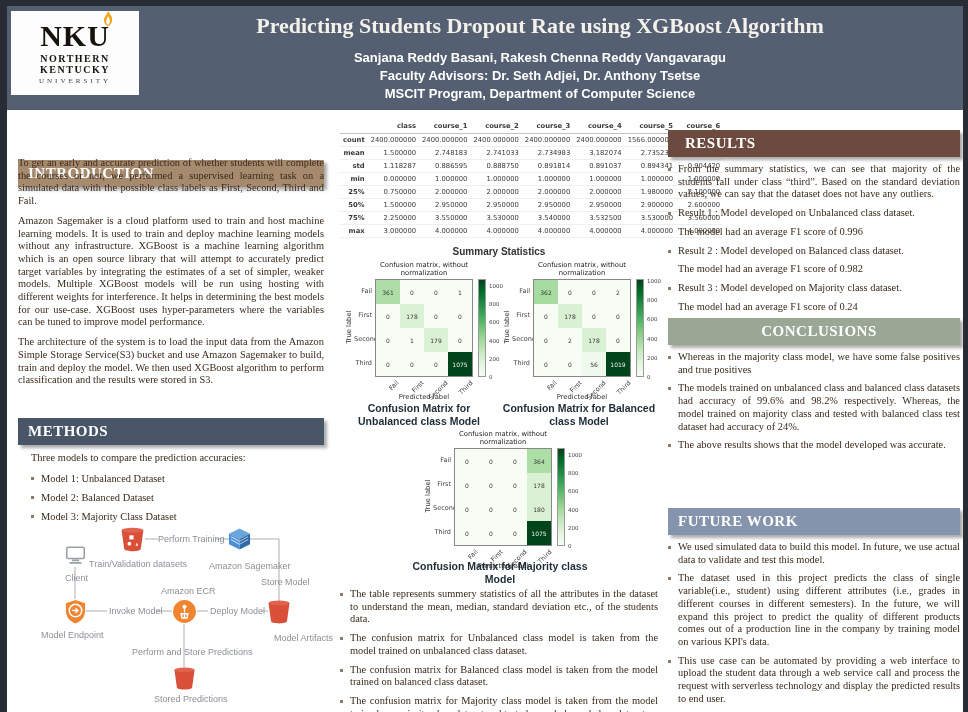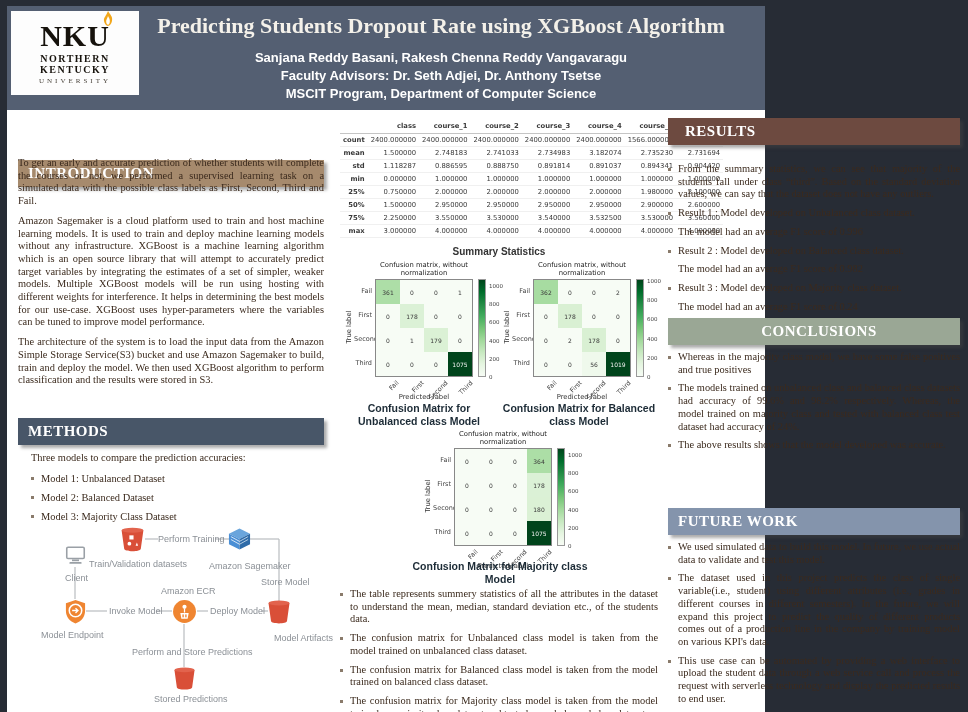--- a/index.html
+++ b/index.html
@@ -1,18 +1,18 @@
 <!DOCTYPE html>
 <html><head>
 <meta charset="utf-8">
 <style>
   * { margin:0; padding:0; box-sizing:border-box; }
   html,body { width:968px; height:712px; overflow:hidden; background:#272c35;
               font-family:"Liberation Serif", serif; }
-  .poster { position:absolute; left:7px; top:6px; width:758px; height:706px; background:#ffffff; }
+  .poster { position:absolute; left:7px; top:6px; width:956px; height:706px; background:#ffffff; }
 
   
   .p-header { position:absolute; left:0; top:0; width:100%; height:104px; background:#545f72; }
   .logo { position:absolute; left:4px; top:5px; width:128px; height:84px; background:#fdfdfd;
           text-align:center; color:#16120c; }
   .logo-acronym { font:bold 30px "Liberation Serif", serif; letter-spacing:1px; margin-top:8px; position:relative; display:inline-block; }
   .logo-flame { position:absolute; right:-4px; top:-8px; }
   .logo-l2 { font:bold 10px "Liberation Serif", serif; letter-spacing:1.5px; line-height:11px; white-space:pre-line; }
   .logo-l3 { font:7px "Liberation Serif", serif; letter-spacing:3px; margin-top:2px; color:#4a443c; }
   .hd-title { position:absolute; left:140px; right:30px; top:7px; text-align:center;
@@ -487,21 +487,21 @@
           <span class="lt">The confusion matrix for Balanced class model is taken from the model trained on balanced class dataset.</span>
         </div>
         <div class="li">
           <span class="mk"></span>
           <span class="lt">The confusion matrix for Majority class model is taken from the model trained on majority class dataset and tested on unbalanced class dataset.</span>
         </div>
       </div>
   </div>
 
   <div class="col col-right" style="top:0;height:706px;">
-    <div class="sec-bar bar-results" style="top:112px;padding-left:17px;">RESULTS</div>
+    <div class="sec-bar bar-results" style="top:124px;padding-left:17px;">RESULTS</div>
     <div class="body-text" style="top:157px;">
         <div class="li">
           <span class="mk"></span>
           <span class="lt">From the summary statistics, we can see that majority of the students fall under class “third”. Based on the standard deviation values, we can say that the dataset does not have any outliers.</span>
         </div>
         <div class="li">
           <span class="mk"></span>
           <span class="lt">Result 1 : Model developed on Unbalanced class dataset.</span>
         </div>
         <div class="li cont">

